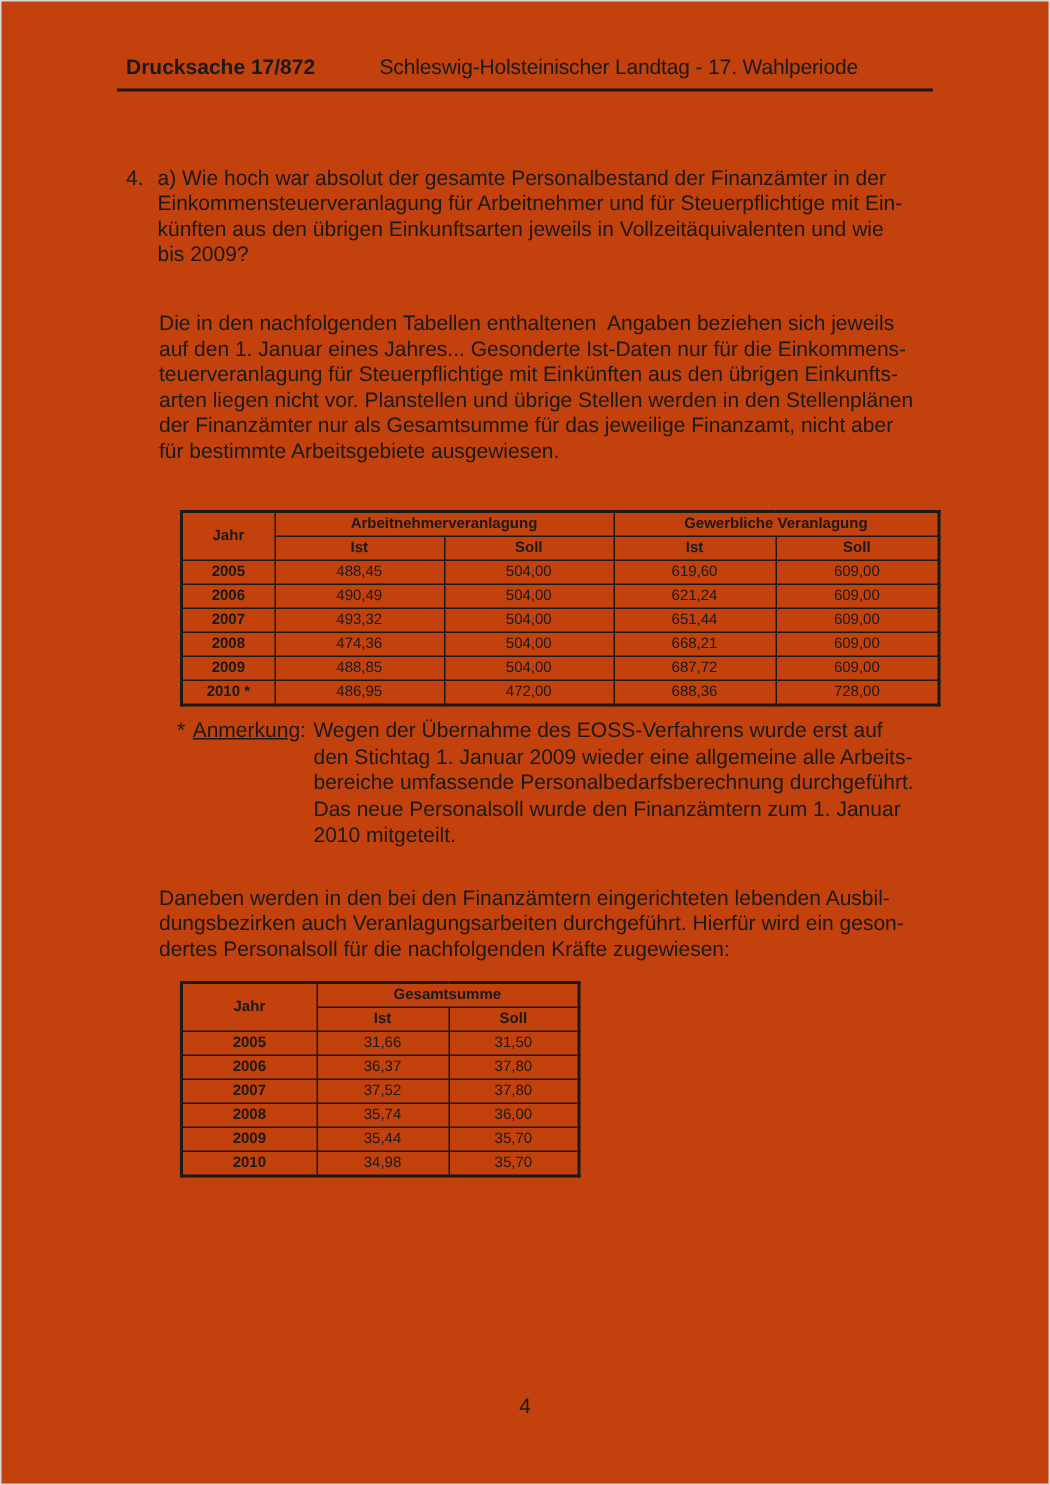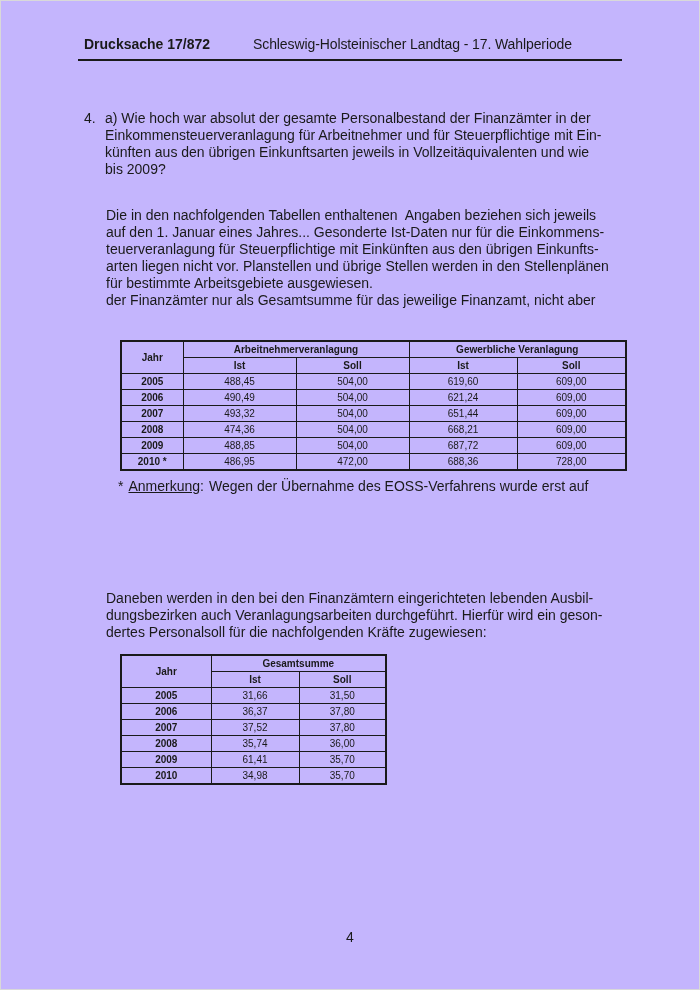--- a/index.html
+++ b/index.html
@@ -6,21 +6,21 @@
   html,body { width:700px; height:990px; }
   body {
     font-family:"Liberation Sans", sans-serif;
     color:#1a1a1a;
     background:#ffffff;
     position:relative;
     overflow:hidden;
   }
   .page {
     position:absolute; inset:0;
-    background:#c4b5fd;
+    background:#c2410c;
     box-shadow: inset 0 0 0 1px #d9d9d9;
   }
   .line { white-space:pre; font-size:14px; line-height:17px; }
   .header-left {
     position:absolute; left:84px; top:36px;
     font-size:14px; font-weight:bold; white-space:pre;
   }
   .header-right {
     position:absolute; left:253px; top:36px;
     font-size:14px; white-space:pre; letter-spacing:-0.1px;
@@ -85,22 +85,22 @@
       <div class="line">künften aus den übrigen Einkunftsarten jeweils in Vollzeitäquivalenten und wie</div>
       <div class="line">bis 2009?</div>
     </div>
   </div>
 
   <div class="intro">
     <div class="line">Die in den nachfolgenden Tabellen enthaltenen  Angaben beziehen sich jeweils</div>
     <div class="line">auf den 1. Januar eines Jahres... Gesonderte Ist-Daten nur für die Einkommens-</div>
     <div class="line">teuerveranlagung für Steuerpflichtige mit Einkünften aus den übrigen Einkunfts-</div>
     <div class="line">arten liegen nicht vor. Planstellen und übrige Stellen werden in den Stellenplänen</div>
+    <div class="line">der Finanzämter nur als Gesamtsumme für das jeweilige Finanzamt, nicht aber</div>
     <div class="line">für bestimmte Arbeitsgebiete ausgewiesen.</div>
-    <div class="line">der Finanzämter nur als Gesamtsumme für das jeweilige Finanzamt, nicht aber</div>
   </div>
 
   <table class="tbl t1">
     <colgroup>
       <col style="width:62px">
         <col style="width:113px">
         <col style="width:113px">
         <col style="width:108px">
         <col style="width:109px">
     </colgroup>
@@ -158,20 +158,26 @@
       <td>688,36</td>
       <td>728,00</td>
     </tr>
   </tbody>
     </table>
 
   <div class="footnote">
     <div class="fn-first">
       <span>*</span><span class="fn-label">Anmerkung</span><span>:</span><span class="fn-rest">Wegen der Übernahme des EOSS-Verfahrens wurde erst auf</span>
     </div>
+    <div class="fn-cont">
+      <div class="line">den Stichtag 1. Januar 2009 wieder eine allgemeine alle Arbeits-</div>
+      <div class="line">bereiche umfassende Personalbedarfsberechnung durchgeführt.</div>
+      <div class="line">Das neue Personalsoll wurde den Finanzämtern zum 1. Januar</div>
+      <div class="line">2010 mitgeteilt.</div>
+    </div>
   </div>
 
   <div class="para3">
     <div class="line">Daneben werden in den bei den Finanzämtern eingerichteten lebenden Ausbil-</div>
     <div class="line">dungsbezirken auch Veranlagungsarbeiten durchgeführt. Hierfür wird ein geson-</div>
     <div class="line">dertes Personalsoll für die nachfolgenden Kräfte zugewiesen:</div>
   </div>
 
   <table class="tbl t2">
     <colgroup>
@@ -203,21 +209,21 @@
       <td>37,52</td>
       <td>37,80</td>
     </tr>
     <tr>
       <td class="year">2008</td>
       <td>35,74</td>
       <td>36,00</td>
     </tr>
     <tr>
       <td class="year">2009</td>
-      <td>61,41</td>
+      <td>35,44</td>
       <td>35,70</td>
     </tr>
     <tr>
       <td class="year">2010</td>
       <td>34,98</td>
       <td>35,70</td>
     </tr>
   </tbody>
     </table>
 

